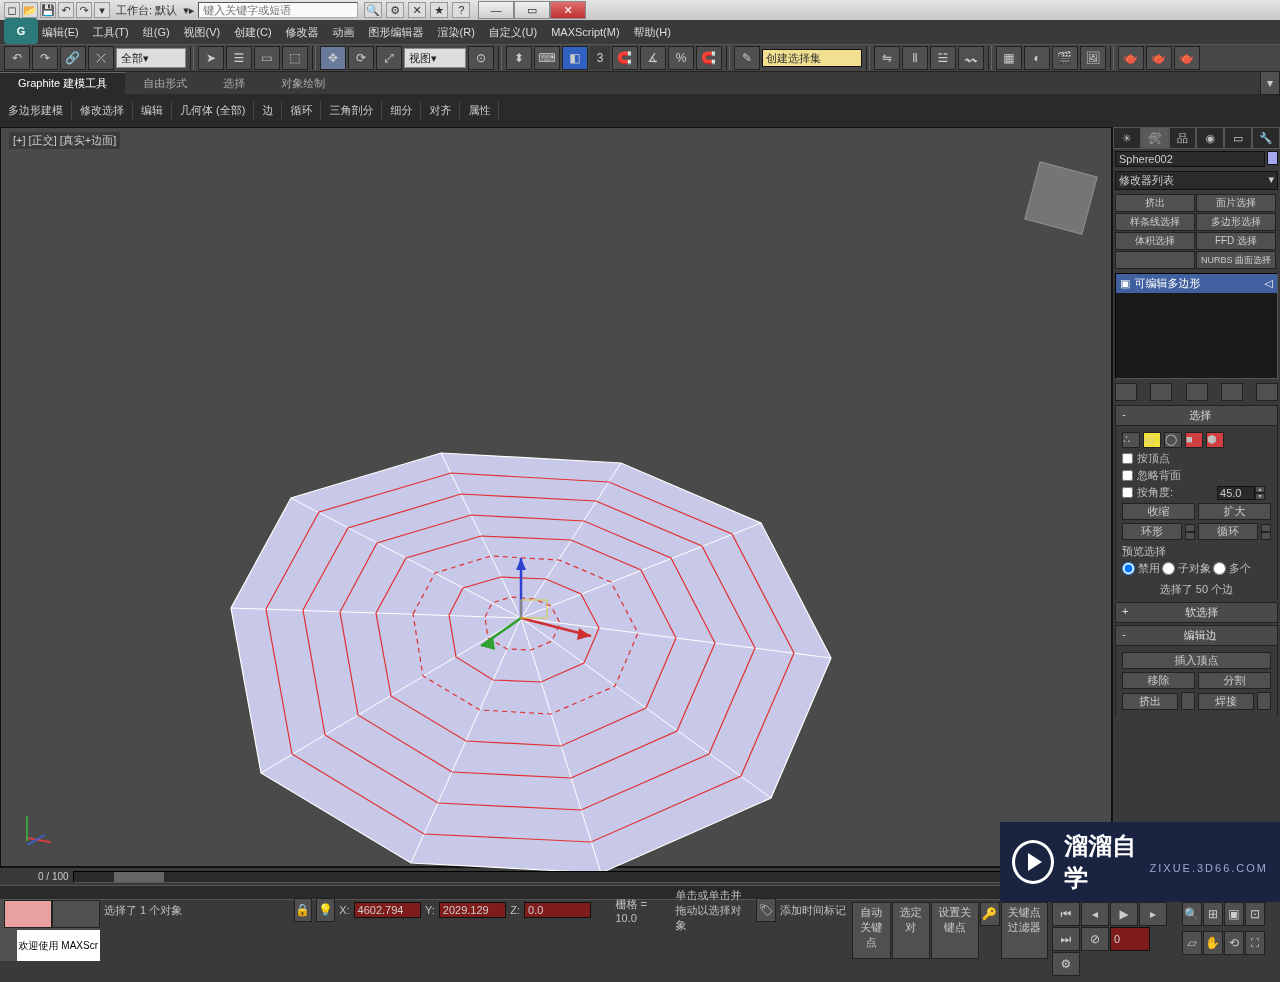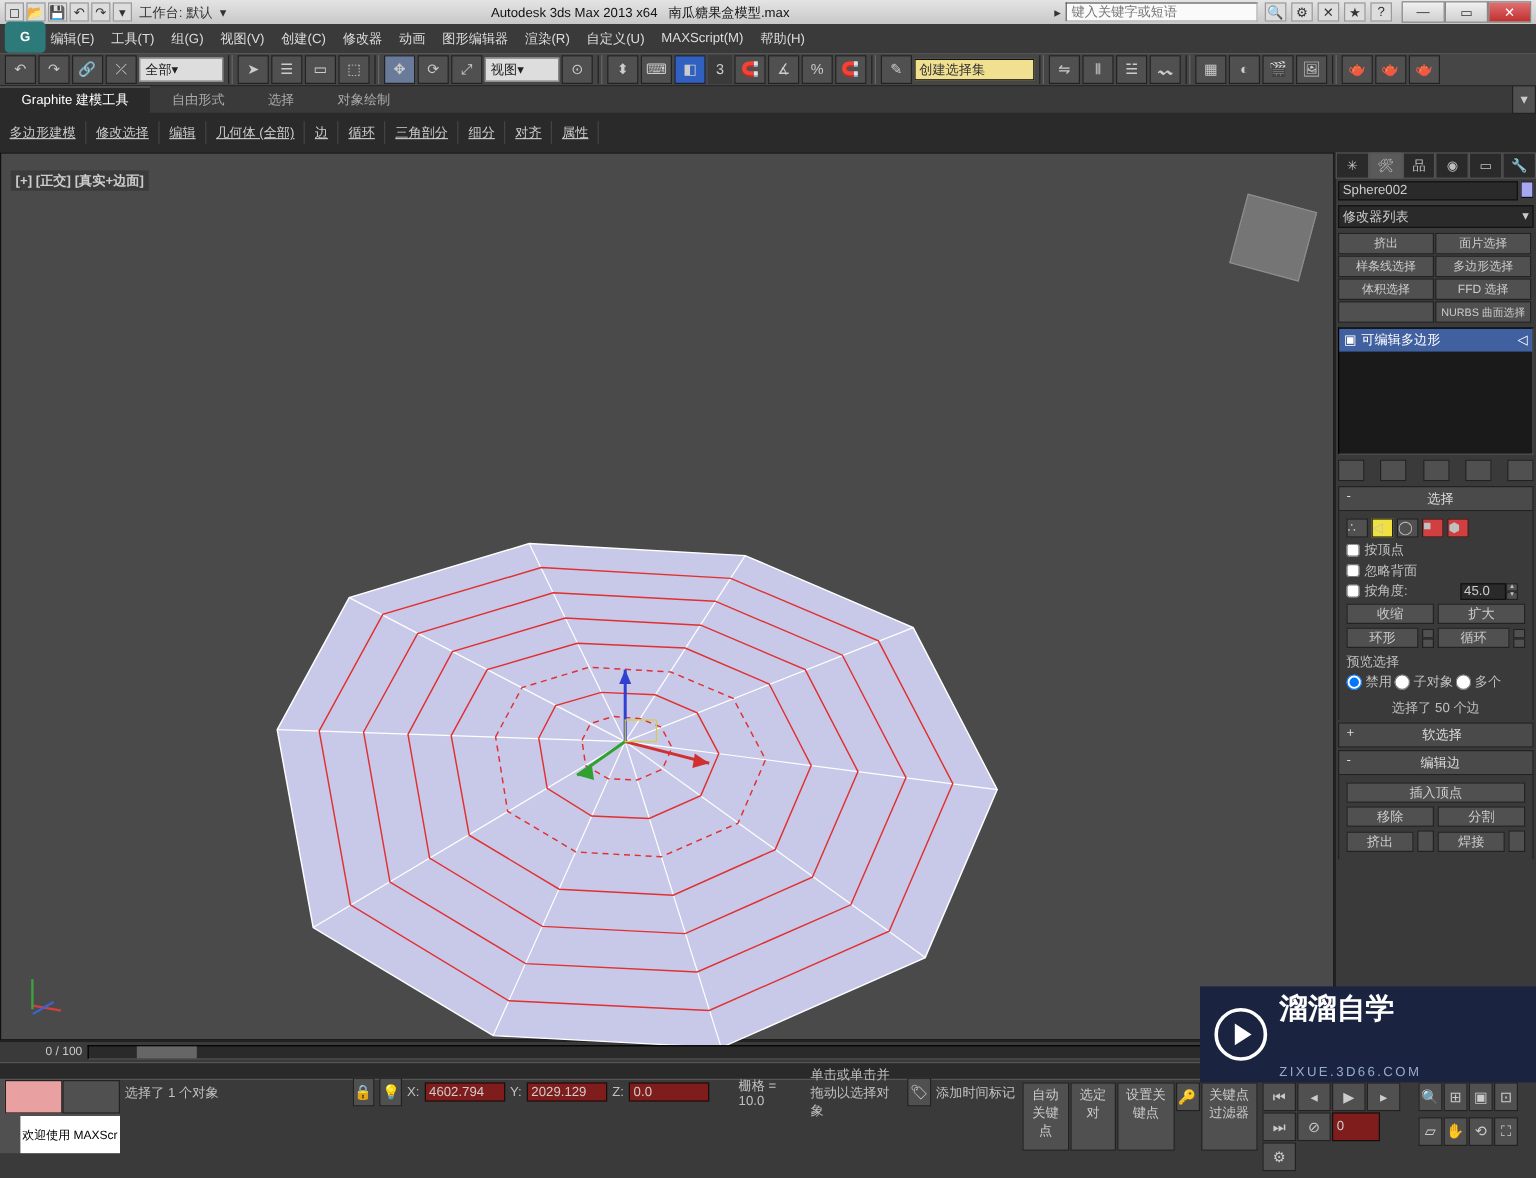--- a/index.html
+++ b/index.html
@@ -30,27 +30,27 @@
 .tbtn.active { background: #6a7a9a; }
 .tbtn.blue { background: #3060c0; }
 .tdrop { height: 20px; background: #ddd; border: 1px solid #888; padding: 0 4px; color:#222; display:flex;align-items:center; }
 .tsep { width: 4px; height: 24px; border-left: 1px solid #222; border-right: 1px solid #666; margin: 0 2px; }
 .tinput { height: 18px; background: #2a2a2a; border: 1px solid #111; width: 90px; color:#ccc; padding:0 3px; }
 
 
 .ribbon-tabs { height: 22px; background: #3a3a3a; display: flex; align-items: center; }
 .ribbon-tab { padding: 3px 18px; color: #aaa; }
 .ribbon-tab.active { background: #2a2a2a; color: #fff; border-top: 1px solid #666; }
-.ribbon-panels { height: 33px; background: #2a2a2a; display: flex; align-items: center; gap: 0; text-decoration: underline; }
+.ribbon-panels { height: 33px; background: #2a2a2a; display: flex; align-items: center; gap: 0; }
 .rpanel { padding: 2px 8px; color: #ccc; border-right: 1px solid #444; }
 
 
 .main { display: flex; height: 740px; }
 .viewport { flex: 1; background: #4a4a4a; position: relative; border: 1px solid #111; }
-.viewport-label { position: absolute; top: 14px; left: 8px; color: #ccc; background: rgba(0,0,0,0.2); padding: 1px 4px; font-weight: bold; }
+.viewport-label { position: absolute; top: 4px; left: 8px; color: #ccc; background: rgba(0,0,0,0.2); padding: 1px 4px; }
 .viewcube { position: absolute; top: 40px; right: 20px; width: 60px; height: 60px; background: #888; transform: rotate(15deg); border: 1px solid #aaa; opacity: 0.7; }
 .axis-gizmo { position: absolute; bottom: 20px; left: 20px; width: 40px; height: 40px; }
 .axis-gizmo .x { position:absolute; width:25px; height:2px; background:#d04040; bottom:5px; left:5px; transform:rotate(10deg); }
 .axis-gizmo .y { position:absolute; width:2px; height:25px; background:#40a040; bottom:5px; left:5px; }
 .axis-gizmo .z { position:absolute; width:20px; height:2px; background:#4060d0; bottom:5px; left:5px; transform:rotate(-30deg); }
 
 
 .cmdpanel { width: 168px; background: #3a3a3a; border-left: 1px solid #111; display: flex; flex-direction: column; }
 .cmd-tabs { height: 22px; display: flex; background: #2a2a2a; }
 .cmd-tabs .ct { flex:1; border: 1px solid #555; display:flex;align-items:center;justify-content:center; }
@@ -98,41 +98,38 @@
 .transport { display:flex; flex-wrap:wrap; width:130px; gap:1px; padding:2px; }
 .transport .tbtn { width:28px; height:24px; }
 .keyframe-area { width:200px; padding:2px; display:flex;flex-direction:row;gap:1px; }
 .key-btn { background:#505050; border:1px solid #222; padding:2px 4px; color:#ccc; text-align:center; }
 .viewnav { display:flex; flex-wrap:wrap; width:100px; gap:1px; padding:2px; }
 
 
 .watermark { position: absolute; right: 0; bottom: 80px; width: 280px; height: 80px; background: #1a2440; display:flex; align-items:center; padding: 0 12px; gap:10px; color:#fff; }
 .watermark .play { width:44px; height:44px; border:3px solid #fff; border-radius:50%; display:flex;align-items:center;justify-content:center; }
 .watermark .play::after { content:''; border-left:14px solid #fff; border-top:9px solid transparent; border-bottom:9px solid transparent; margin-left:4px; }
-.watermark .txt { display:flex; flex-direction:column; }
+.watermark .txt { display:flex; }
 .watermark .big { font-size:24px; font-weight:bold; }
 .watermark .small { font-size:11px; letter-spacing:2px; color:#99aacc;margin-top:32px; }
 </style>
 </head>
 <body>
 
 <div class="titlebar">
   <div class="qat">
     <div class="qat-btn">◻</div>
     <div class="qat-btn">📂</div>
     <div class="qat-btn">💾</div>
     <div class="qat-btn">↶</div>
     <div class="qat-btn">↷</div>
     <div class="qat-btn">▾</div>
   </div>
   <span class="label">工作台: 默认</span>
   <span>▾</span>
-  <div class="title-center">
-    <span>Autodesk 3ds Max  2013 x64</span>&nbsp;&nbsp;&nbsp;<span>南瓜糖果盒模型.max</span>
-  </div>
   <span style="margin-right:4px">▸</span>
   <input class="search-box" placeholder="键入关键字或短语" style="">
   <div class="sysicons">
     <span>🔍</span>
     <span>⚙</span>
     <span>✕</span>
     <span>★</span>
     <span>?</span>
   </div>
   <div class="winbtns">

